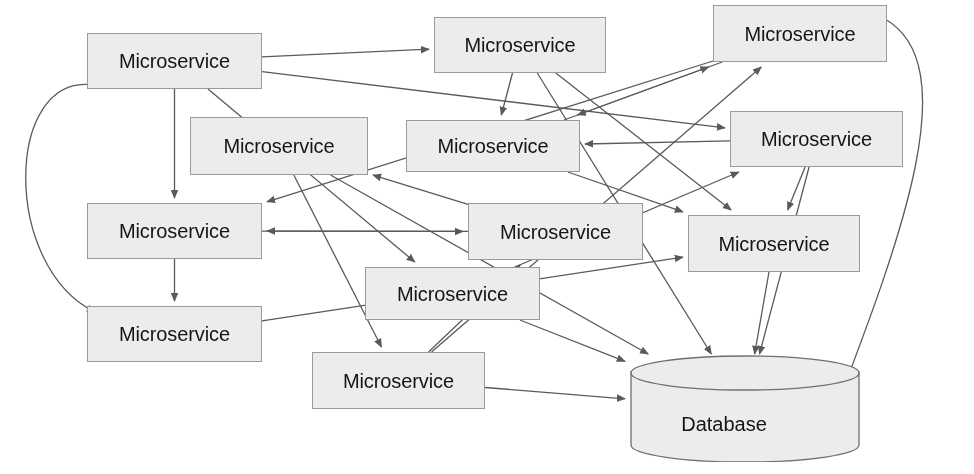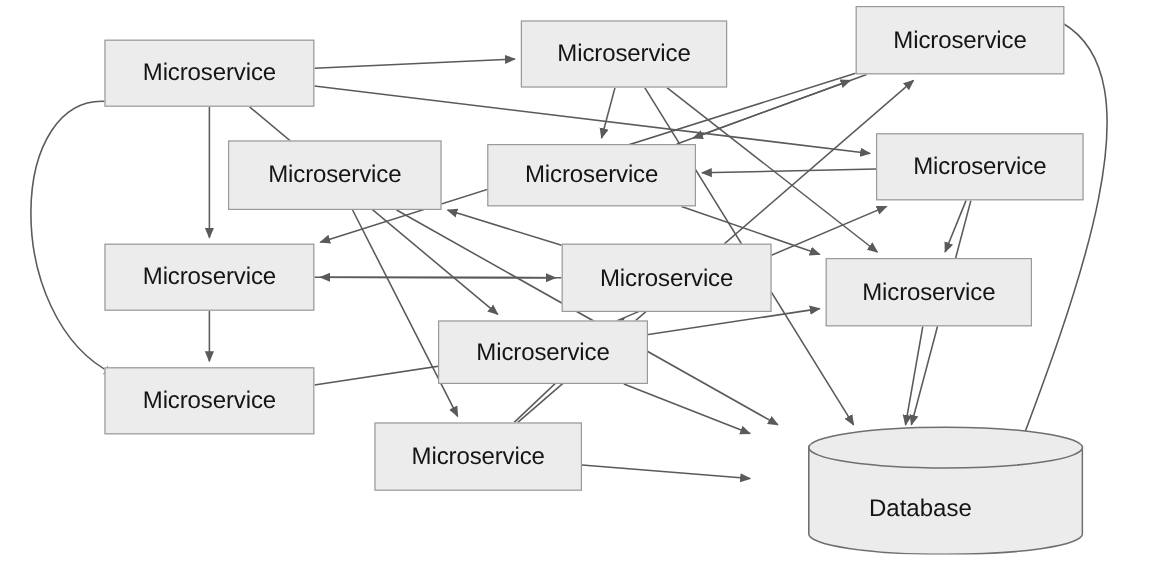--- a/index.html
+++ b/index.html
@@ -139,21 +139,21 @@
       </div>
       <div class="node" style="left: 365px; top: 267px; width: 175px; height: 53px;">
         <span class="node-label">Microservice</span>
       </div>
       <div class="node" style="left: 87px; top: 306px; width: 175px; height: 56px;">
         <span class="node-label">Microservice</span>
       </div>
       <div class="node" style="left: 312px; top: 352px; width: 173px; height: 57px;">
         <span class="node-label">Microservice</span>
       </div>
-      <div class="db-node" style="left: 630px; top: 355px; width: 188px; height: 107px; margin-left: 43px;">
+      <div class="db-node" style="left: 630px; top: 355px; width: 188px; height: 107px;">
         <svg width="230" height="107" viewBox="0 0 230 107" style="position: absolute; left: 0px; top: 0px;">
           <path d="M1,17 L1,90 A114,17 0 0 0 229,90 L229,17 Z" fill="#ececec" stroke="#6f6f6f" stroke-width="1.3"></path>
           <ellipse cx="115" cy="18" rx="114" ry="17" fill="#ececec" stroke="#6f6f6f" stroke-width="1.3"></ellipse>
         </svg>
         <div class="db-label" style="top: 57.5px;">Database</div>
       </div>
     </div>
 
 </div>
 

